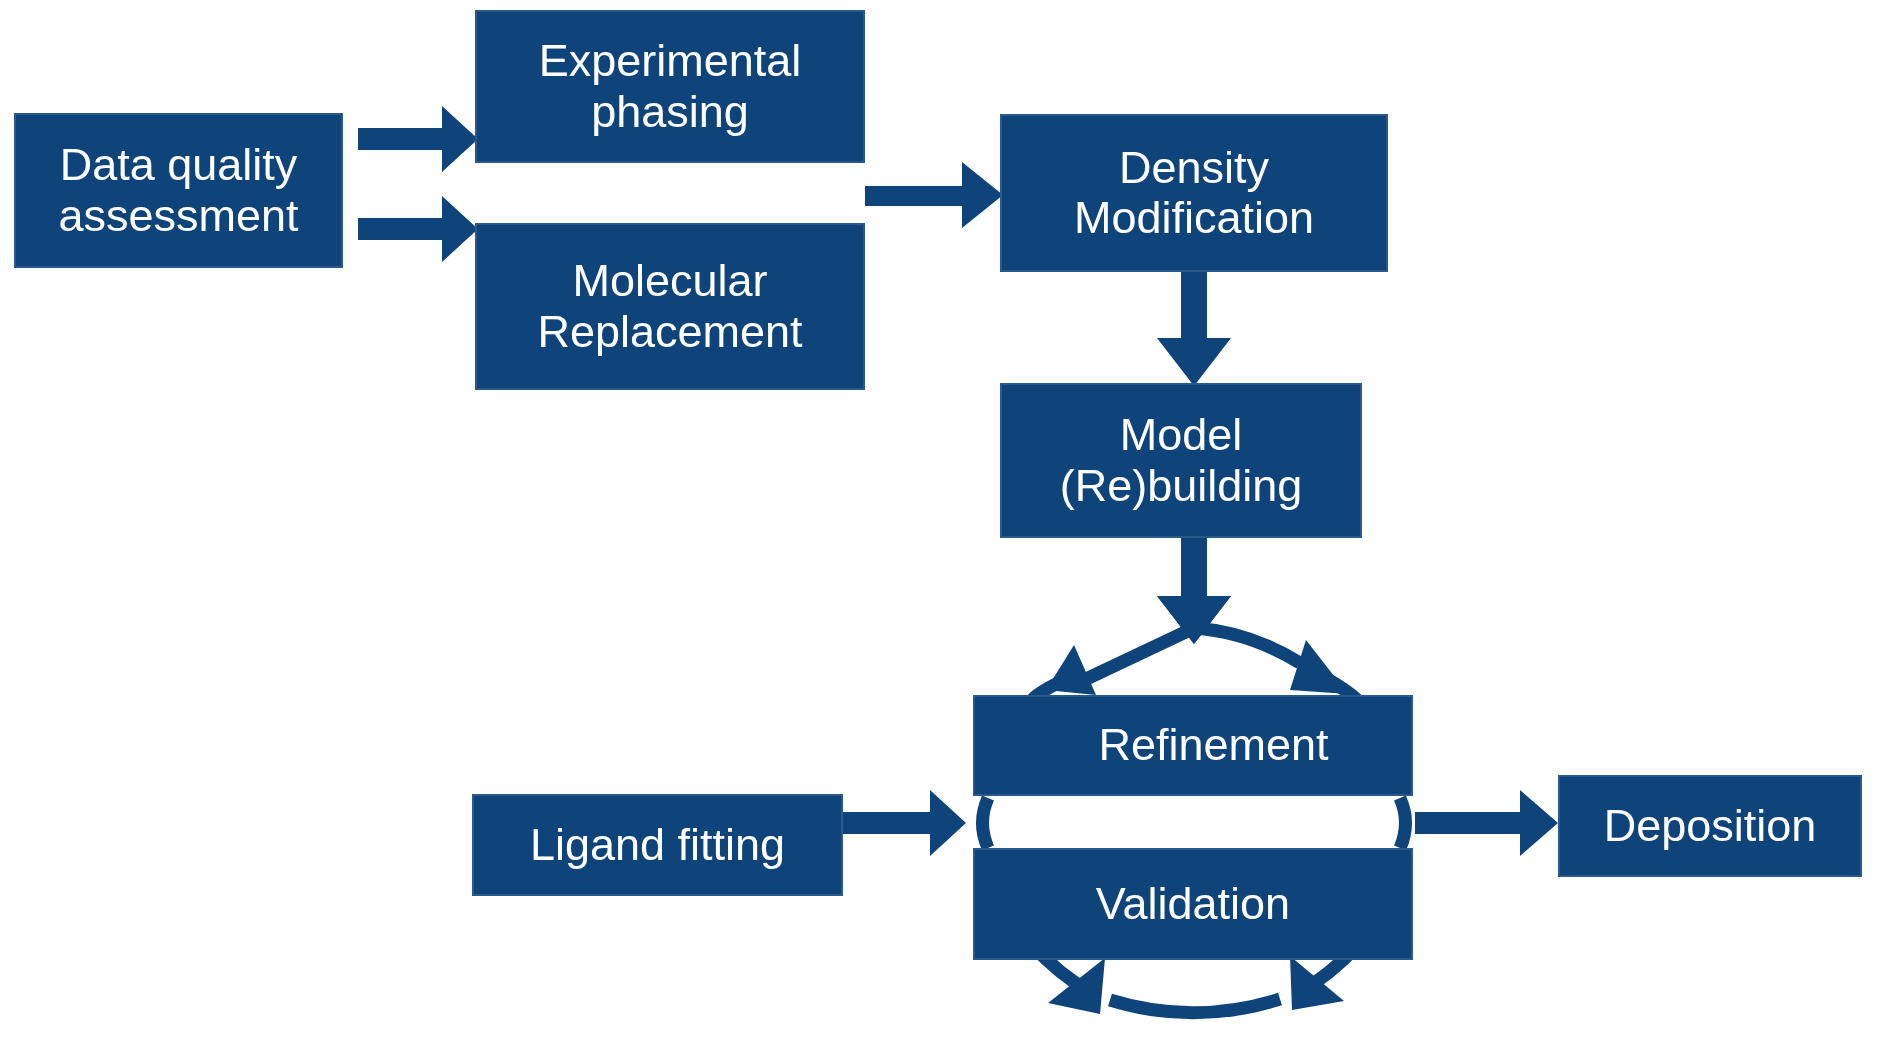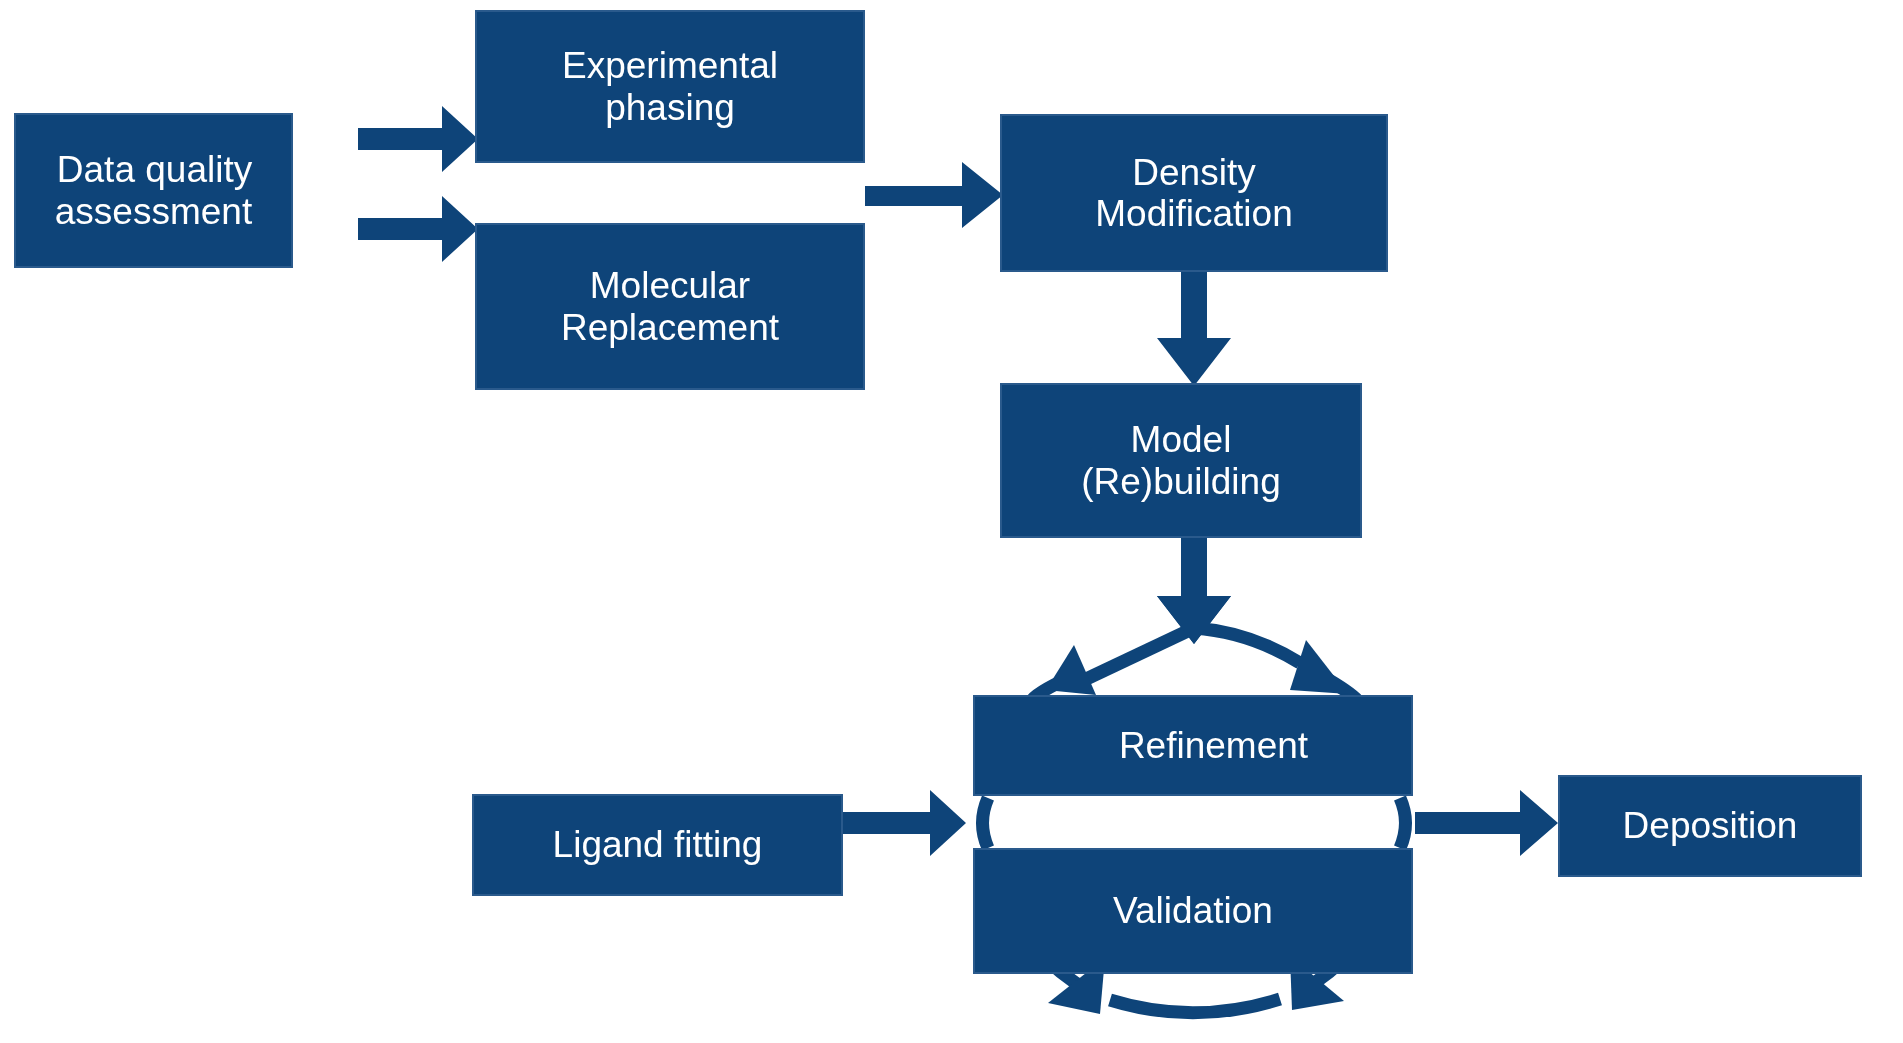--- a/index.html
+++ b/index.html
@@ -21,33 +21,33 @@
     position: absolute;
     box-sizing: border-box;
     background: #0e4479;
     border: 2px solid #2a5a8c;
     color: #ffffff;
     display: flex;
     align-items: center;
     justify-content: center;
     text-align: center;
     line-height: 1.12;
-    font-size: 37px;
+    font-size: 45px;
     font-weight: 400;
     white-space: pre-line;
     z-index: 3;
   }
   
-  #node-data-quality     { left: 14px;   top: 113px; width: 279px; height: 155px; text-align: right; }
+  #node-data-quality     { left: 14px;   top: 113px; width: 329px; height: 155px; }
   #node-exp-phasing      { left: 475px;  top: 10px;  width: 390px; height: 153px; }
   #node-mol-replacement  { left: 475px;  top: 223px; width: 390px; height: 167px; text-align: center; }
   #node-density-mod      { left: 1000px; top: 114px; width: 388px; height: 158px; }
   #node-model-rebuild    { left: 1000px; top: 383px; width: 362px; height: 155px; }
   #node-refinement       { left: 973px;  top: 695px; width: 440px; height: 101px; padding-left: 41px; }
-  #node-validation       { left: 973px;  top: 848px; width: 440px; height: 126px; }
+  #node-validation       { left: 973px;  top: 848px; width: 440px; height: 112px; }
   #node-ligand-fitting   { left: 472px;  top: 775px; width: 371px; height: 102px; margin-top: 19px; }
   #node-deposition       { left: 1558px; top: 775px; width: 304px; height: 102px; }
 
   
   #arrows {
     position: absolute;
     left: 0; top: 0;
     width: 1903px;
     height: 1043px;
     z-index: 1;

